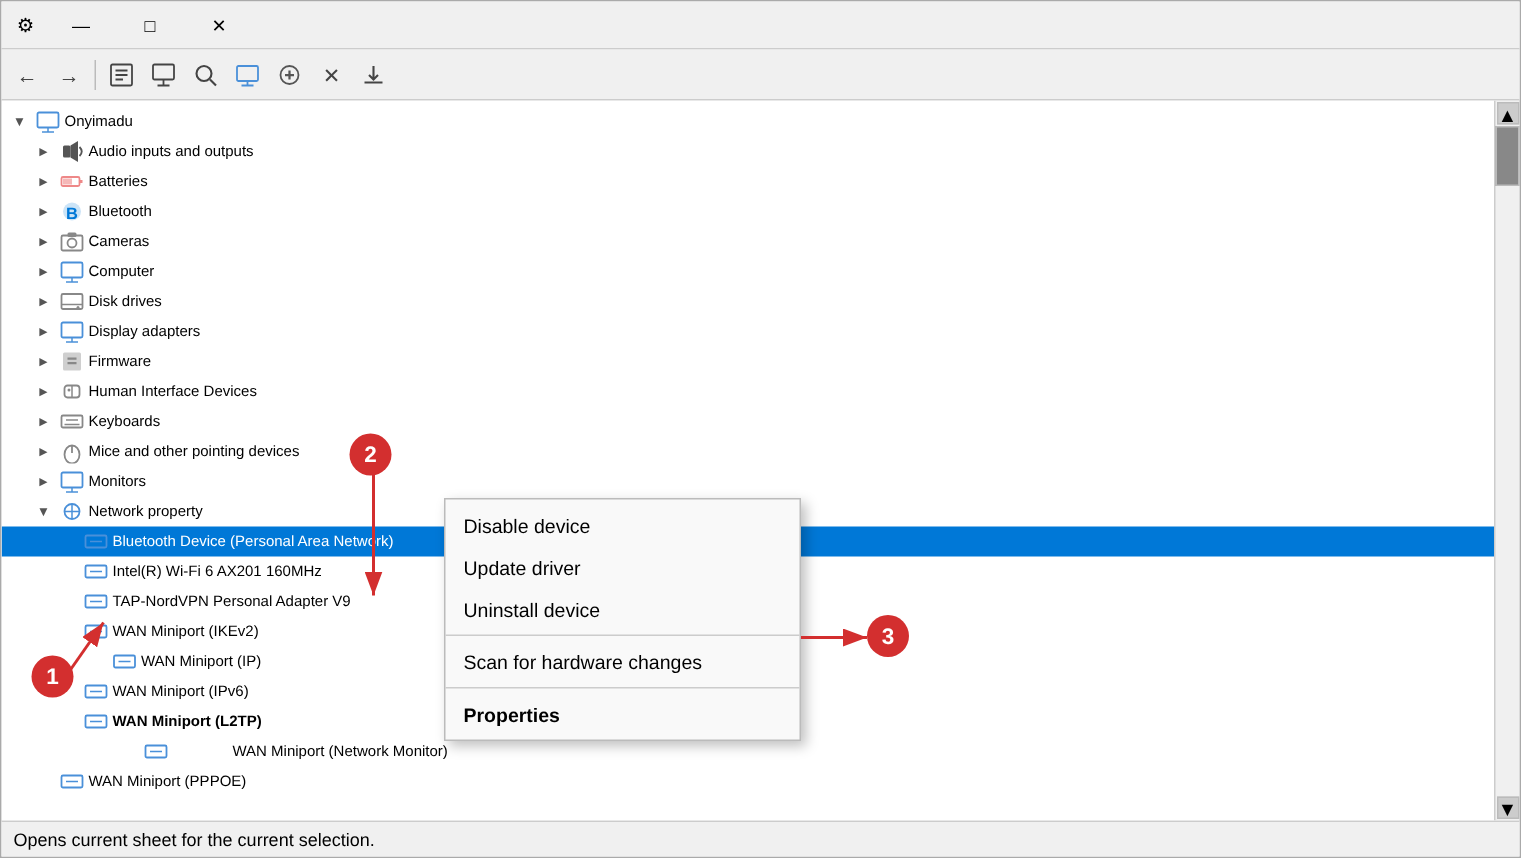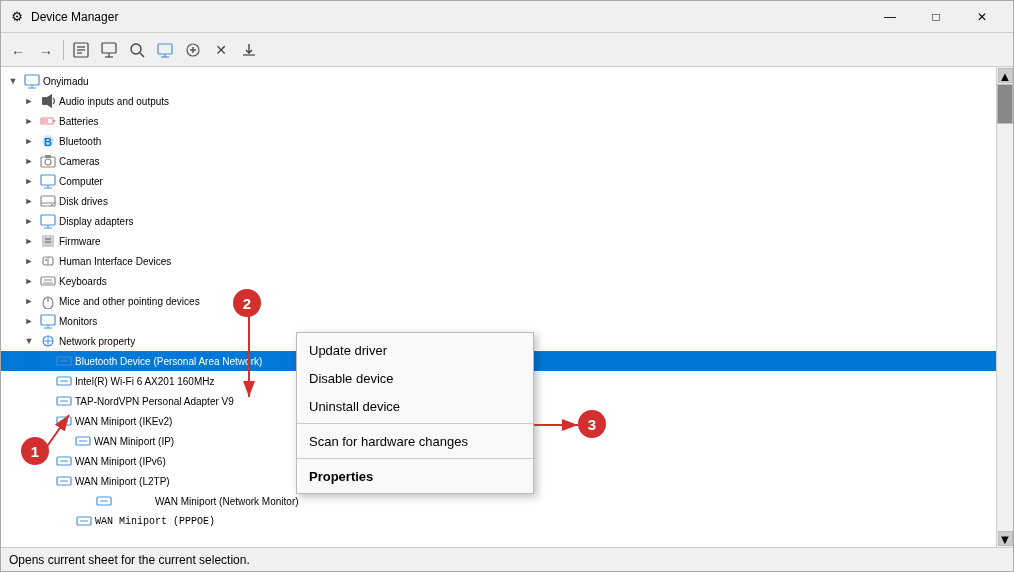--- a/index.html
+++ b/index.html
@@ -225,21 +225,20 @@
     }
 
   </style>
 </head>
 <body>
 
 <div class="window">
 
   <div class="title-bar">
     <div class="title-bar-icon">⚙</div>
-    <span class="title-bar-title">Device Manager</span>
     <div class="title-bar-buttons">
       <button class="title-btn">—</button>
       <button class="title-btn">□</button>
       <button class="title-btn close">✕</button>
     </div>
   </div>
 
 
   <div class="toolbar">
     <button class="toolbar-btn">←</button>
@@ -499,41 +498,41 @@
           <div class="tree-item" style="padding-left: 36px;">
             <span class="expand-btn" style="visibility: hidden;">►</span>
             <span class="tree-icon">
               <svg width="16" height="16" viewBox="0 0 16 16">
                 <rect x="1" y="4" width="14" height="8" rx="1" fill="none" stroke="#4a90d9" stroke-width="1.2"></rect>
                 <line x1="4" y1="8" x2="12" y2="8" stroke="#4a90d9" stroke-width="1"></line>
               </svg>
             </span>
             <span class="tree-label">WAN Miniport (IPv6)</span>
           </div>
-          <div class="tree-item" style="padding-left: 36px;">
+          <div class="tree-item" style="padding-left: 36px; font-weight: bold;">
             <span class="expand-btn" style="visibility: hidden;">►</span>
             <span class="tree-icon">
               <svg width="16" height="16" viewBox="0 0 16 16">
                 <rect x="1" y="4" width="14" height="8" rx="1" fill="none" stroke="#4a90d9" stroke-width="1.2"></rect>
                 <line x1="4" y1="8" x2="12" y2="8" stroke="#4a90d9" stroke-width="1"></line>
               </svg>
             </span>
             <span class="tree-label">WAN Miniport (L2TP)</span>
           </div>
           <div class="tree-item" style="padding-left: 36px; gap: 40px;">
             <span class="expand-btn" style="visibility: hidden;">►</span>
             <span class="tree-icon">
               <svg width="16" height="16" viewBox="0 0 16 16">
                 <rect x="1" y="4" width="14" height="8" rx="1" fill="none" stroke="#4a90d9" stroke-width="1.2"></rect>
                 <line x1="4" y1="8" x2="12" y2="8" stroke="#4a90d9" stroke-width="1"></line>
               </svg>
             </span>
             <span class="tree-label">WAN Miniport (Network Monitor)</span>
           </div>
-          <div class="tree-item" style="padding-left: 56px; font-family: Liberation Mono, monospace;">
+          <div class="tree-item" style="padding-left: 20px;">
             <span class="expand-btn" style="visibility: hidden;">►</span>
             <span class="tree-icon">
               <svg width="16" height="16" viewBox="0 0 16 16">
                 <rect x="1" y="4" width="14" height="8" rx="1" fill="none" stroke="#4a90d9" stroke-width="1.2"></rect>
                 <line x1="4" y1="8" x2="12" y2="8" stroke="#4a90d9" stroke-width="1"></line>
               </svg>
             </span>
             <span class="tree-label">WAN Miniport (PPPOE)</span>
           </div>
         </div>
@@ -541,22 +540,22 @@
 
     <div class="scrollbar-track">
       <div style="width:15px;height:15px;background:#ccc;border:1px solid #bbb;margin:1px 0;">▲</div>
       <div style="flex:1; position:relative; width:100%;">
         <div style="position:absolute;top:0;left:0;right:0;height:40px;background:#888;border:1px solid #bbb;"></div>
       </div>
       <div style="width:15px;height:15px;background:#ccc;border:1px solid #bbb;margin:1px 0;">▼</div>
     </div>
 
     <div class="context-menu">
+      <div class="ctx-item">Disable device</div>
       <div class="ctx-item" style="font-weight:normal;">Update driver</div>
-      <div class="ctx-item">Disable device</div>
       <div class="ctx-item">Uninstall device</div>
       <div class="ctx-separator"></div>
       <div class="ctx-item">Scan for hardware changes</div>
       <div class="ctx-separator"></div>
       <div class="ctx-item bold">
           <strong>Properties</strong>
         </div>
     </div>
 
     <svg class="arrows" xmlns="http://www.w3.org/2000/svg">

